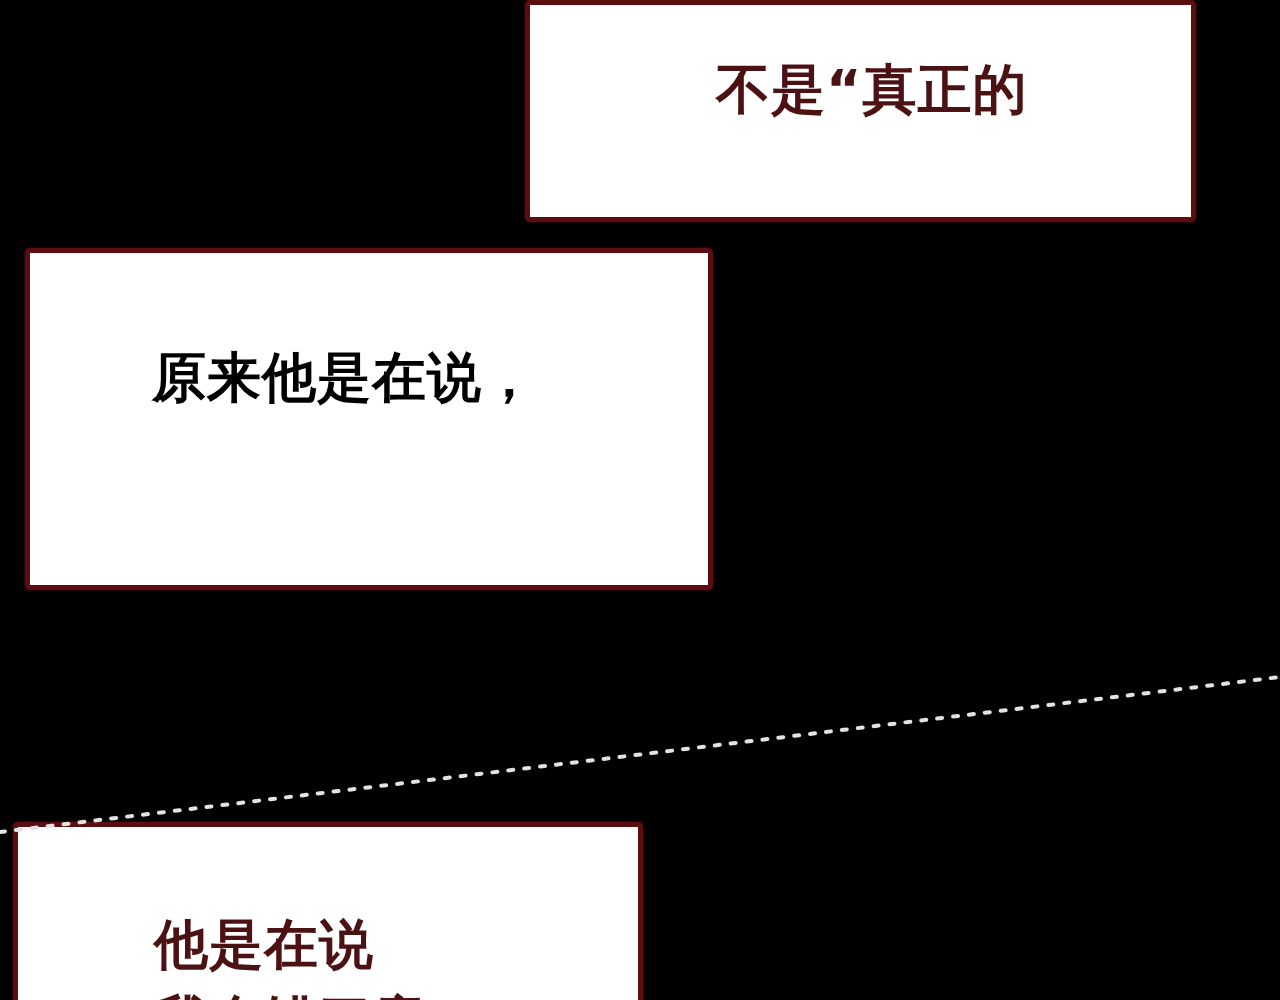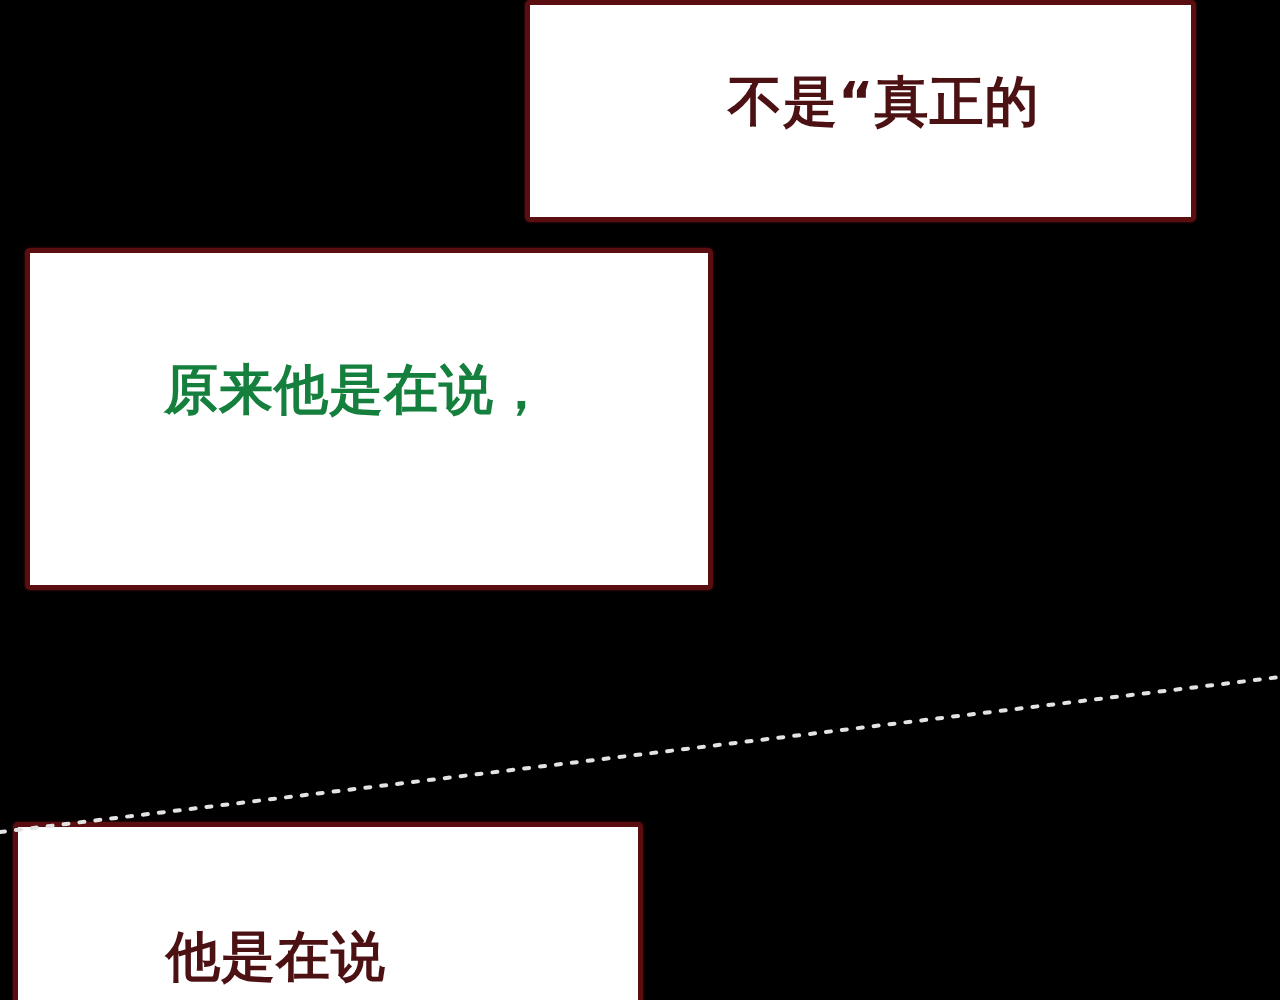--- a/index.html
+++ b/index.html
@@ -28,21 +28,21 @@
     box-shadow: 0 0 3px #5a0e10;
     box-sizing: border-box;
     color: #4c1113;
     font-size: 54px;
     line-height: 72px;
     font-weight: bold;
     letter-spacing: 1px;
     white-space: nowrap;
   }
   .caption-line {
-    margin: 16px;
+    margin: 4px;
   }
   #bubble-top-right {
     left: 525px;
     top: 0px;
     width: 671px;
     height: 222px;
     padding: 45px 10px 0 182px;
   }
   #bubble-middle-left {
     left: 25px;
@@ -67,21 +67,21 @@
 </style>
 </head>
 <body style="background: rgb(0, 0, 0);">
 
 <div class="panel">
 
   <div class="caption-box" id="bubble-top-right" style="background: rgb(255, 255, 255); border-color: rgb(90, 14, 16); color: rgb(76, 17, 19);">
     <p class="caption-line">不是“真正的</p>
   </div>
 
-  <div class="caption-box" id="bubble-middle-left" style="background: rgb(255, 255, 255); border-color: rgb(90, 14, 16); color: #15803d;">
+  <div class="caption-box" id="bubble-middle-left" style="background: rgb(255, 255, 255); border-color: rgb(90, 14, 16); color: #000000;">
     <p class="caption-line">原来他是在说，</p>
   </div>
 
   <div class="caption-box" id="bubble-bottom-left" style="background: rgb(255, 255, 255); border-color: rgb(90, 14, 16); color: rgb(76, 17, 19);">
     <p class="caption-line">他是在说</p>
     <p class="caption-line">我会错了意</p>
   </div>
 
   <svg id="dashed-line-svg" width="1280" height="1000" viewBox="0 0 1280 1000">
     <line id="dashed-line" x1="0" y1="832" x2="1280" y2="677" stroke="#e3e3e3" stroke-width="4" stroke-dasharray="5 11" stroke-linecap="round"></line>

